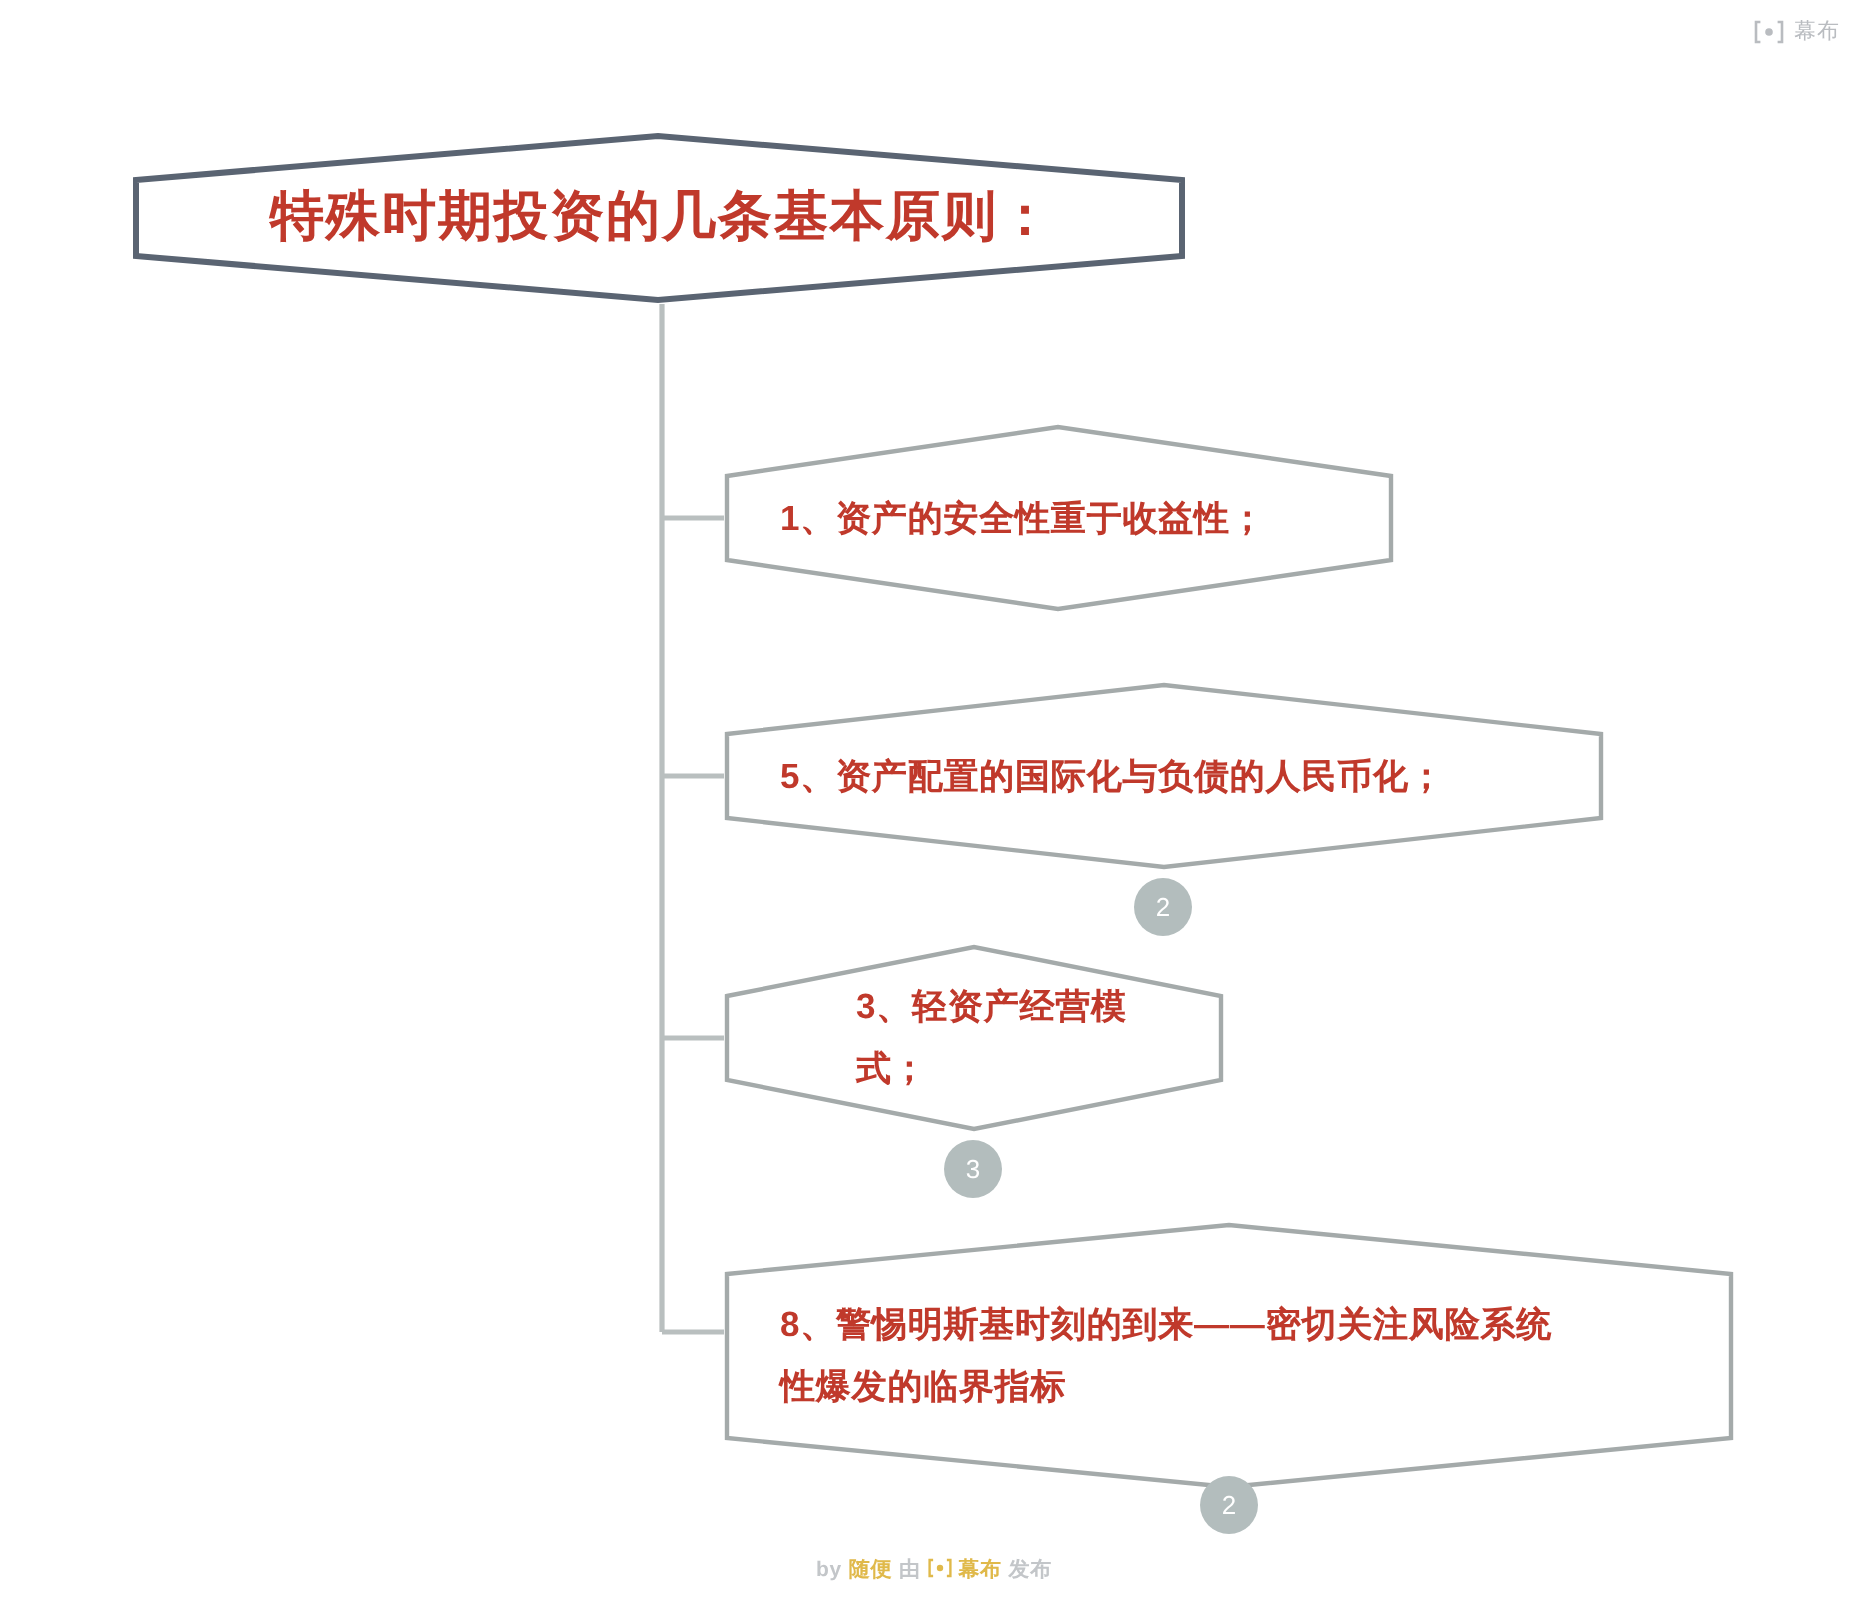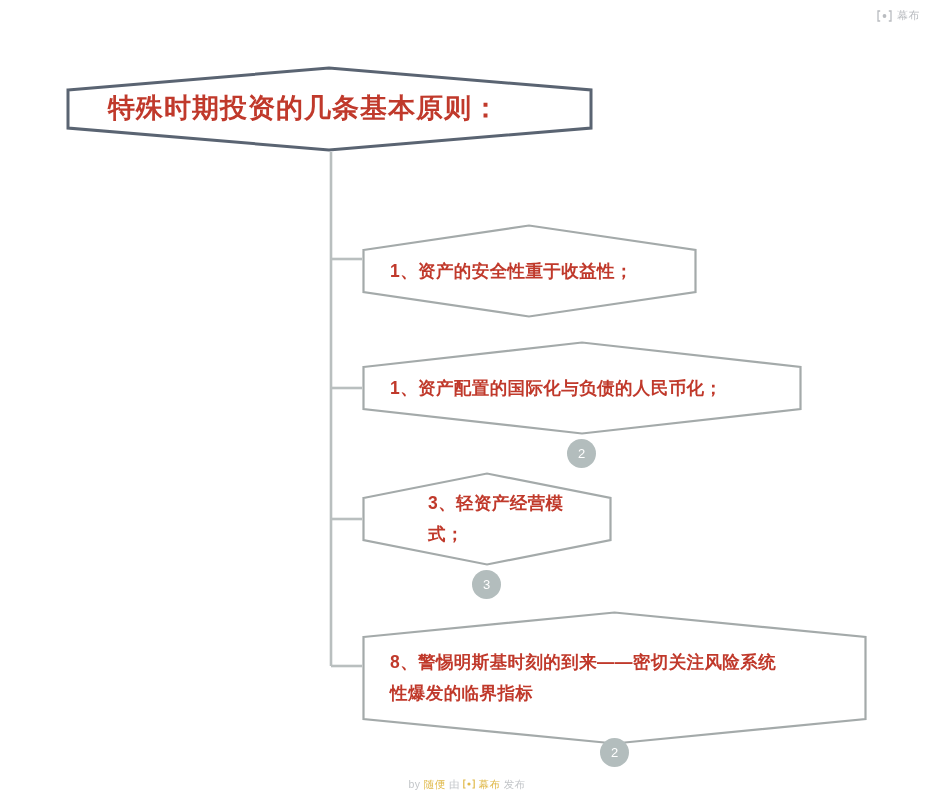--- a/index.html
+++ b/index.html
@@ -109,20 +109,21 @@
   
   .footer {
     position: absolute;
     left: 0;
     right: 0;
     bottom: 8px;
     text-align: center;
     font-size: 10.5px;
     color: #c3c6c9;
     letter-spacing: .4px;
+    font-weight: bold;
   }
   .footer .f-accent { color: #e0b94a; }
   .footer .f-mark {
     display: inline-flex;
     vertical-align: -1px;
     width: 12px;
     height: 10px;
     color: #e0b94a;
   }
 </style>
@@ -150,39 +151,39 @@
       <path d="M331 259 L362 259"></path>
 
       <path d="M331 388 L362 388"></path>
 
       <path d="M331 519 L362 519"></path>
 
       <path d="M331 666 L362 666"></path>
     </g>
   </svg>
 
-  <div class="hex" id="title-node" style="left:66px; top:66px; width:527px; height:86px;">
+  <div class="hex" id="title-node" style="left:66px; top:66px; width:527px; height:86px;padding-left:27px;">
     <svg class="hex-shape" width="527" height="86" viewBox="0 0 527 86" preserveAspectRatio="none">
       <polygon points="2,24 263,2 525,24 525,62 263,84 2,62" fill="#ffffff" stroke="#5a6472" stroke-width="3"></polygon>
     </svg>
     <span class="hex-text">特殊时期投资的几条基本原则：</span>
   </div>
 
-  <div class="hex item-node" style="left:362px; top:224px; width:335px; height:94px;">
+  <div class="hex item-node" style="left:362px; top:212px; width:335px; height:94px;">
     <svg class="hex-shape" width="335" height="94" viewBox="0 0 335 94" preserveAspectRatio="none">
       <polygon points="1.5,26 167,1.5 333.5,26 333.5,68 167,92.5 1.5,68" fill="#ffffff" stroke="#a4aaaa" stroke-width="2.2"></polygon>
     </svg>
     <span class="hex-text">1、资产的安全性重于收益性；</span>
   </div>
 
   <div class="hex item-node" style="left:362px; top:341px; width:440px; height:94px;">
     <svg class="hex-shape" width="440" height="94" viewBox="0 0 440 94" preserveAspectRatio="none">
       <polygon points="1.5,26 220,1.5 438.5,26 438.5,68 220,92.5 1.5,68" fill="#ffffff" stroke="#a4aaaa" stroke-width="2.2"></polygon>
     </svg>
-    <span class="hex-text">1、资产配置的国际化与负债的人民币化；</span>
+    <span class="hex-text">5、资产配置的国际化与负债的人民币化；</span>
   </div>
   <div class="badge" style="left:567px; top:439px;">2</div>
 
   <div class="hex item-node" style="left:362px; top:472px; width:250px; height:94px;padding-left:38px;">
     <svg class="hex-shape" width="250" height="94" viewBox="0 0 250 94" preserveAspectRatio="none">
       <polygon points="1.5,26 125,1.5 248.5,26 248.5,68 125,92.5 1.5,68" fill="#ffffff" stroke="#a4aaaa" stroke-width="2.2"></polygon>
     </svg>
     <span class="hex-text">3、轻资产经营模式；</span>
   </div>
   <div class="badge" style="left:472px; top:570px;">3</div>

